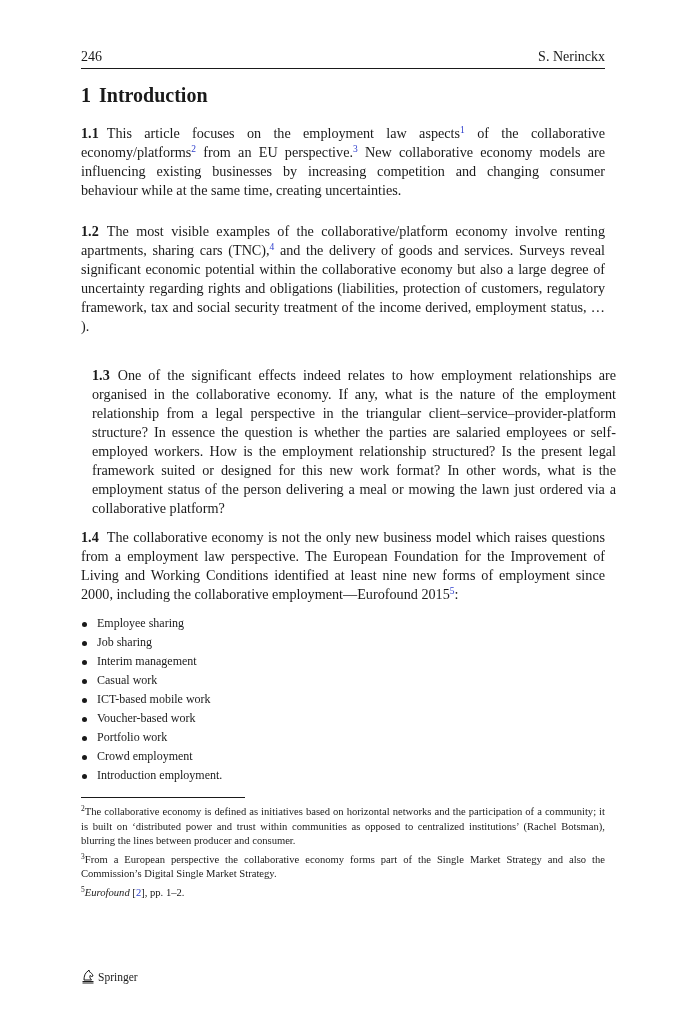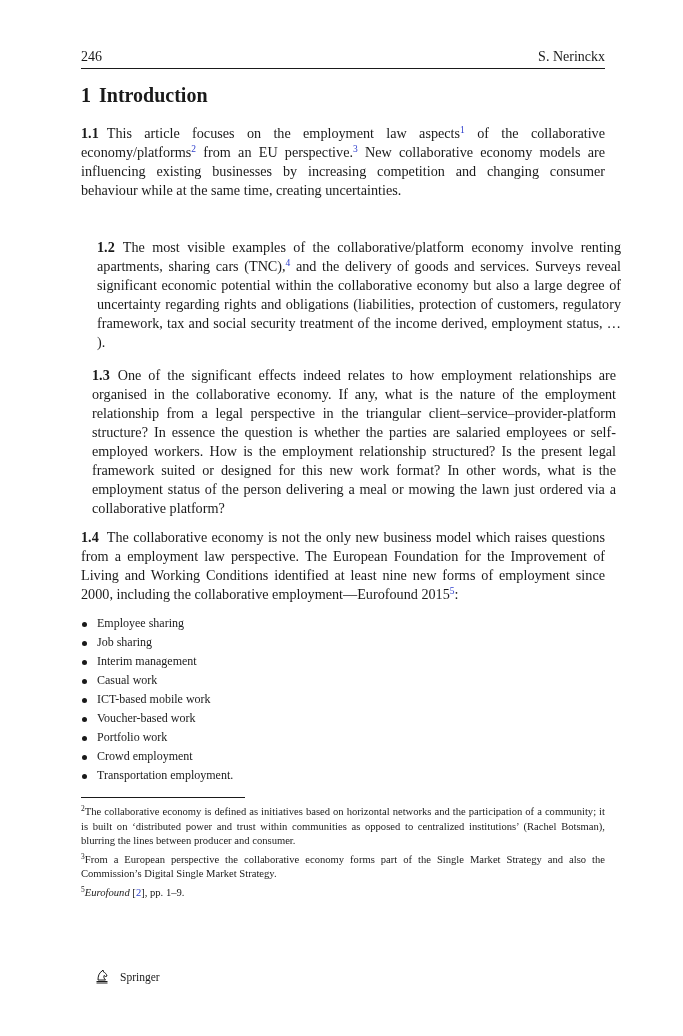--- a/index.html
+++ b/index.html
@@ -19,71 +19,71 @@
   .p3 { top: 355px; }
   .p4 { top: 528px; }
   ul.bullets { position: absolute; top: 614px; left: 0; margin: 0; padding: 0; list-style: none; font-size: 12px; line-height: 19px; }
   ul.bullets li { position: relative; padding-left: 16px; }
   ul.bullets li .dot { position: absolute; left: 1px; top: 8px; width: 5px; height: 5px; border-radius: 50%; background: #1a1a1a; }
   .fn-rule { position: absolute; top: 797px; left: 0; width: 164px; border-top: 1px solid #1a1a1a; }
   .footnotes { position: absolute; top: 805px; left: 0; width: 524px; font-size: 10.6px; line-height: 14.6px; text-align: justify; }
   .footnotes .fn { margin-bottom: 4px; }
   .footnotes sup { font-size: 7.5px; vertical-align: 4px; }
   .footnotes .ital { font-style: italic; }
-  .footer { position: absolute; top: 969px; left: 14px; font-size: 11.5px; display: flex; align-items: center; gap: 8px; }
+  .footer { position: absolute; top: 969px; left: 0; font-size: 11.5px; display: flex; align-items: center; }
   .footer svg { margin-right: 3px; }
 </style>
 </head>
 <body>
 
 <div class="page">
   <div class="running-head">
     <span>246</span>
     <span>S. Nerinckx</span>
   </div>
   <div class="head-rule"></div>
 
   <div class="section-title">
     <span class="num">1</span><span>Introduction</span>
   </div>
 
   <p class="para p1" style="margin:0">
     <span class="pnum">1.1</span><span>This article focuses on the employment law aspects</span><sup class="fnref">1</sup><span> of the collaborative economy/platforms</span><sup class="fnref">2</sup><span> from an EU perspective.</span><sup class="fnref">3</sup><span> New collaborative economy models are influencing existing businesses by increasing competition and changing consumer behaviour while at the same time, creating uncertainties.</span>
   </p>
 
-  <p class="para p2" style="margin:16px">
+  <p class="para p2" style="margin:0">
     <span class="pnum">1.2</span><span>The most visible examples of the collaborative/platform economy involve renting apartments, sharing cars (TNC),</span><sup class="fnref">4</sup><span> and the delivery of goods and services. Surveys reveal significant economic potential within the collaborative economy but also a large degree of uncertainty regarding rights and obligations (liabilities, protection of customers, regulatory framework, tax and social security treatment of the income derived, employment status, … ).</span>
   </p>
 
   <p class="para p3" style="margin:11px">
     <span class="pnum">1.3</span><span>One of the significant effects indeed relates to how employment relationships are organised in the collaborative economy. If any, what is the nature of the employment relationship from a legal perspective in the triangular client–service–provider-platform structure? In essence the question is whether the parties are salaried employees or self-employed workers. How is the employment relationship structured? Is the present legal framework suited or designed for this new work format? In other words, what is the employment status of the person delivering a meal or mowing the lawn just ordered via a collaborative platform?</span>
   </p>
 
   <p class="para p4" style="margin:0">
     <span class="pnum">1.4</span><span>The collaborative economy is not the only new business model which raises questions from a employment law perspective. The European Foundation for the Improvement of Living and Working Conditions identified at least nine new forms of employment since 2000, including the collaborative employment—Eurofound 2015</span><sup class="fnref">5</sup><span>:</span>
   </p>
 
   <ul class="bullets">
     <li><span class="dot"></span><span>Employee sharing</span></li>
     <li><span class="dot"></span><span>Job sharing</span></li>
     <li><span class="dot"></span><span>Interim management</span></li>
     <li><span class="dot"></span><span>Casual work</span></li>
     <li><span class="dot"></span><span>ICT-based mobile work</span></li>
     <li><span class="dot"></span><span>Voucher-based work</span></li>
     <li><span class="dot"></span><span>Portfolio work</span></li>
     <li><span class="dot"></span><span>Crowd employment</span></li>
-    <li><span class="dot"></span><span>Transportation employment.</span></li>
+    <li><span class="dot"></span><span>Introduction employment.</span></li>
   </ul>
 
   <div class="fn-rule"></div>
 
   <div class="footnotes">
     <div class="fn"><sup>2</sup><span>The collaborative economy is defined as initiatives based on horizontal networks and the participation of a community; it is built on ‘distributed power and trust within communities as opposed to centralized institutions’ (Rachel Botsman), blurring the lines between producer and consumer.</span></div>
     <div class="fn"><sup>3</sup><span>From a European perspective the collaborative economy forms part of the Single Market Strategy and also the Commission’s Digital Single Market Strategy.</span></div>
-    <div class="fn"><sup>5</sup><span class="ital">Eurofound</span><span> [</span><span class="fnref">2</span><span>], pp. 1–9.</span></div>
+    <div class="fn"><sup>5</sup><span class="ital">Eurofound</span><span> [</span><span class="fnref">2</span><span>], pp. 1–2.</span></div>
   </div>
 
   <div class="footer">
     <svg width="14" height="15" viewBox="0 0 14 15">
       <path d="M3 11 C3 7 4 4 7 2 L8 1 L8.5 3 C10 3.5 11.5 5 12 7 L10.5 7.5 L9 6.5 C8.5 8 9 9.5 10.5 11 Z" fill="none" stroke="#1a1a1a" stroke-width="1"></path>
       <line x1="1.5" y1="12.5" x2="12.5" y2="12.5" stroke="#1a1a1a" stroke-width="1"></line>
       <line x1="1.5" y1="14" x2="12.5" y2="14" stroke="#1a1a1a" stroke-width="1"></line>
     </svg>
     <span>Springer</span>
   </div>

